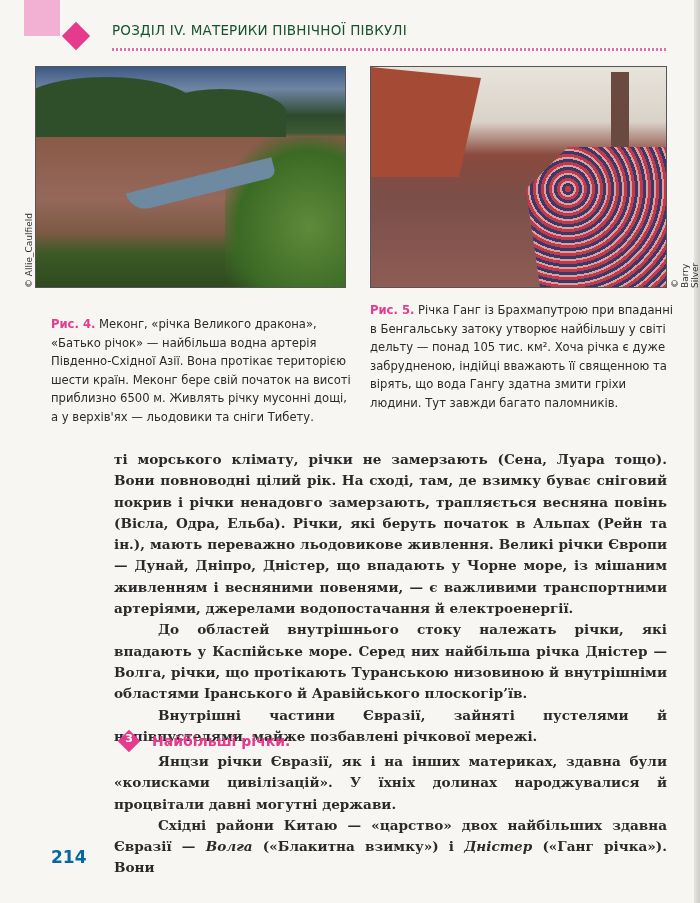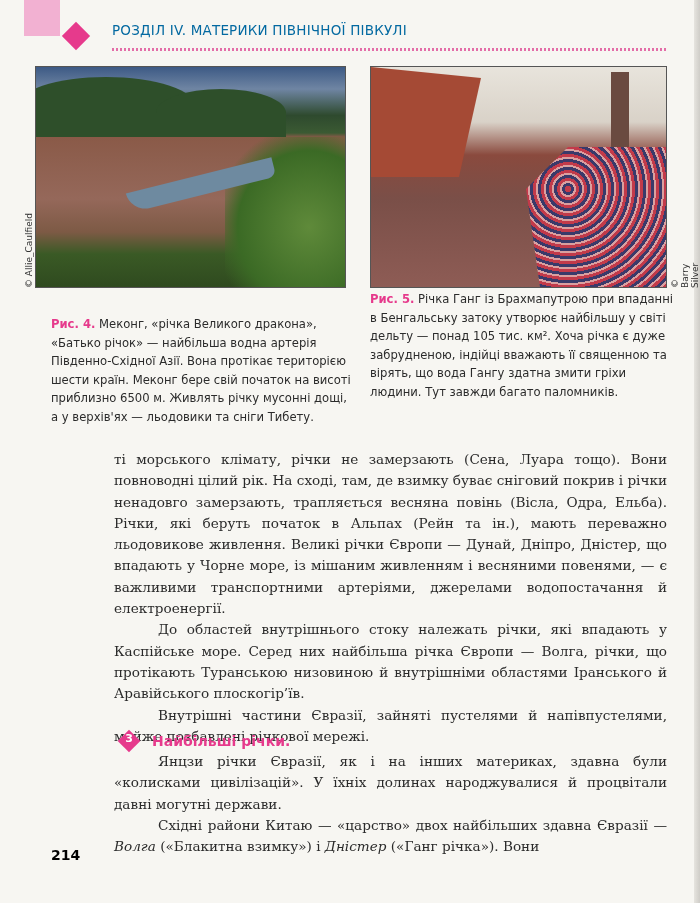--- a/index.html
+++ b/index.html
@@ -18,21 +18,21 @@
     position: absolute; left: 24px; top: 0; width: 36px; height: 36px;
     background: #f2b1d2;
   }
   .corner-diamond {
     position: absolute; left: 66px; top: 26px; width: 20px; height: 20px;
     background: #e63a8c; transform: rotate(45deg);
   }
   .header-title {
     position: absolute; left: 112px; top: 22px;
     font-family: "DejaVu Sans", sans-serif; font-size: 13.5px;
-    letter-spacing: 0.2px; color: #0369a1;
+    letter-spacing: 0.2px; color: #14532d;
   }
   .header-rule {
     position: absolute; left: 112px; top: 48px; width: 555px; height: 3px;
     background: repeating-linear-gradient(to right, #e0569b 0 2px, transparent 2px 4px);
     opacity: 0.85;
   }
   .photo {
     position: absolute; overflow: hidden; border: 1px solid #555;
   }
   .photo-1 { left: 35px; top: 66px; width: 309px; height: 220px;
@@ -52,25 +52,26 @@
   .credit {
     position: absolute; font-family: "DejaVu Sans", sans-serif; font-size: 9px; color: #333;
     transform-origin: left top;
   }
   .credit-1 { left: 24px; top: 288px; transform: rotate(-90deg); }
   .credit-2 { left: 670px; top: 288px; transform: rotate(-90deg); }
   .caption {
     position: absolute; font-family: "DejaVu Sans", sans-serif; font-size: 11.6px; line-height: 18.6px; color: #2b2b2b;
   }
   .caption-1 { left: 51px; top: 315px; width: 300px; }
-  .caption-2 { left: 370px; top: 290px; width: 305px; }
+  .caption-2 { left: 370px; top: 301px; width: 305px; }
   .fig-label { color: #e63a8c; font-weight: bold; }
   .body-text {
     position: absolute; left: 114px; width: 553px; font-size: 13.6px; line-height: 21.3px; text-align: justify;
     color: #2a2a2a;
+    font-weight: bold;
   }
   .para { margin: 0; }
   .indent { text-indent: 44px; }
   .section-heading {
     position: absolute; left: 118px; top: 730px; display: flex; align-items: center;
   }
   .section-badge {
     width: 22px; height: 22px; position: relative; margin-right: 12px;
   }
   .section-badge::before {
@@ -79,21 +80,21 @@
   }
   .section-badge span {
     position: absolute; left: 0; top: 2px; width: 22px; text-align: center;
     font-family: "DejaVu Sans", sans-serif; font-size: 11px; font-weight: bold; color: #fff;
   }
   .section-title {
     font-family: "DejaVu Sans", sans-serif; font-weight: bold; font-size: 14px; color: #e63a8c;
   }
   .page-number {
     position: absolute; left: 51px; top: 847px;
-    font-family: "DejaVu Sans", sans-serif; font-weight: bold; font-size: 14px; color: #000000; text-align: center;
+    font-family: "DejaVu Sans", sans-serif; font-weight: bold; font-size: 17px; color: #0369a1; text-align: center;
   }
   i { font-style: italic; }
 </style>
 </head>
 <body>
 
 <div class="right-edge"></div>
 
 <div class="corner-square"></div>
 <div class="corner-diamond"></div>
@@ -117,21 +118,21 @@
 
 <div class="caption caption-1">
   <span class="fig-label">Рис. 4.</span><span> Меконг, «річка Великого дракона», «Батько річок» — найбільша водна артерія Південно-Східної Азії. Вона протікає територією шести країн. Меконг бере свій початок на висоті приблизно 6500 м. Живлять річку мусонні дощі, а у верхів'ях — льодовики та сніги Тибету.</span>
 </div>
 <div class="caption caption-2">
   <span class="fig-label">Рис. 5.</span><span> Річка Ганг із Брахмапутрою при впаданні в Бенгальську затоку утворює найбільшу у світі дельту — понад 105 тис. км². Хоча річка є дуже забрудненою, індійці вважають її священною та вірять, що вода Гангу здатна змити гріхи людини. Тут завжди багато паломників.</span>
 </div>
 
 <div class="body-text" style="top:449px;">
   <p class="para">ті морського клімату, річки не замерзають (Сена, Луара тощо). Вони повноводні цілий рік. На сході, там, де взимку буває сніговий покрив і річки ненадовго замерзають, трапляється весняна повінь (Вісла, Одра, Ельба). Річки, які беруть початок в Альпах (Рейн та ін.), мають переважно льодовикове живлення. Великі річки Європи — Дунай, Дніпро, Дністер, що впадають у Чорне море, із мішаним живленням і весняними повенями, — є важливими транспортними артеріями, джерелами водопостачання й електроенергії.</p>
-  <p class="para indent">До областей внутрішнього стоку належать річки, які впадають у Каспійське море. Серед них найбільша річка Європи — Волга, річки, що протікають Туранською низовиною й внутрішніми областями Іранського й Аравійського плоскогір’їв.</p>
+  <p class="para indent">До областей внутрішнього стоку належать річки, які впадають у Каспійське море. Серед них найбільша річка Дністер — Волга, річки, що протікають Туранською низовиною й внутрішніми областями Іранського й Аравійського плоскогір’їв.</p>
   <p class="para indent">Внутрішні частини Євразії, зайняті пустелями й напівпустелями, майже позбавлені річкової мережі.</p>
 </div>
 
 <div class="section-heading">
   <div class="section-badge">
       <span>3</span>
     </div>
   <span class="section-title">Найбільші річки.</span>
 </div>
 

